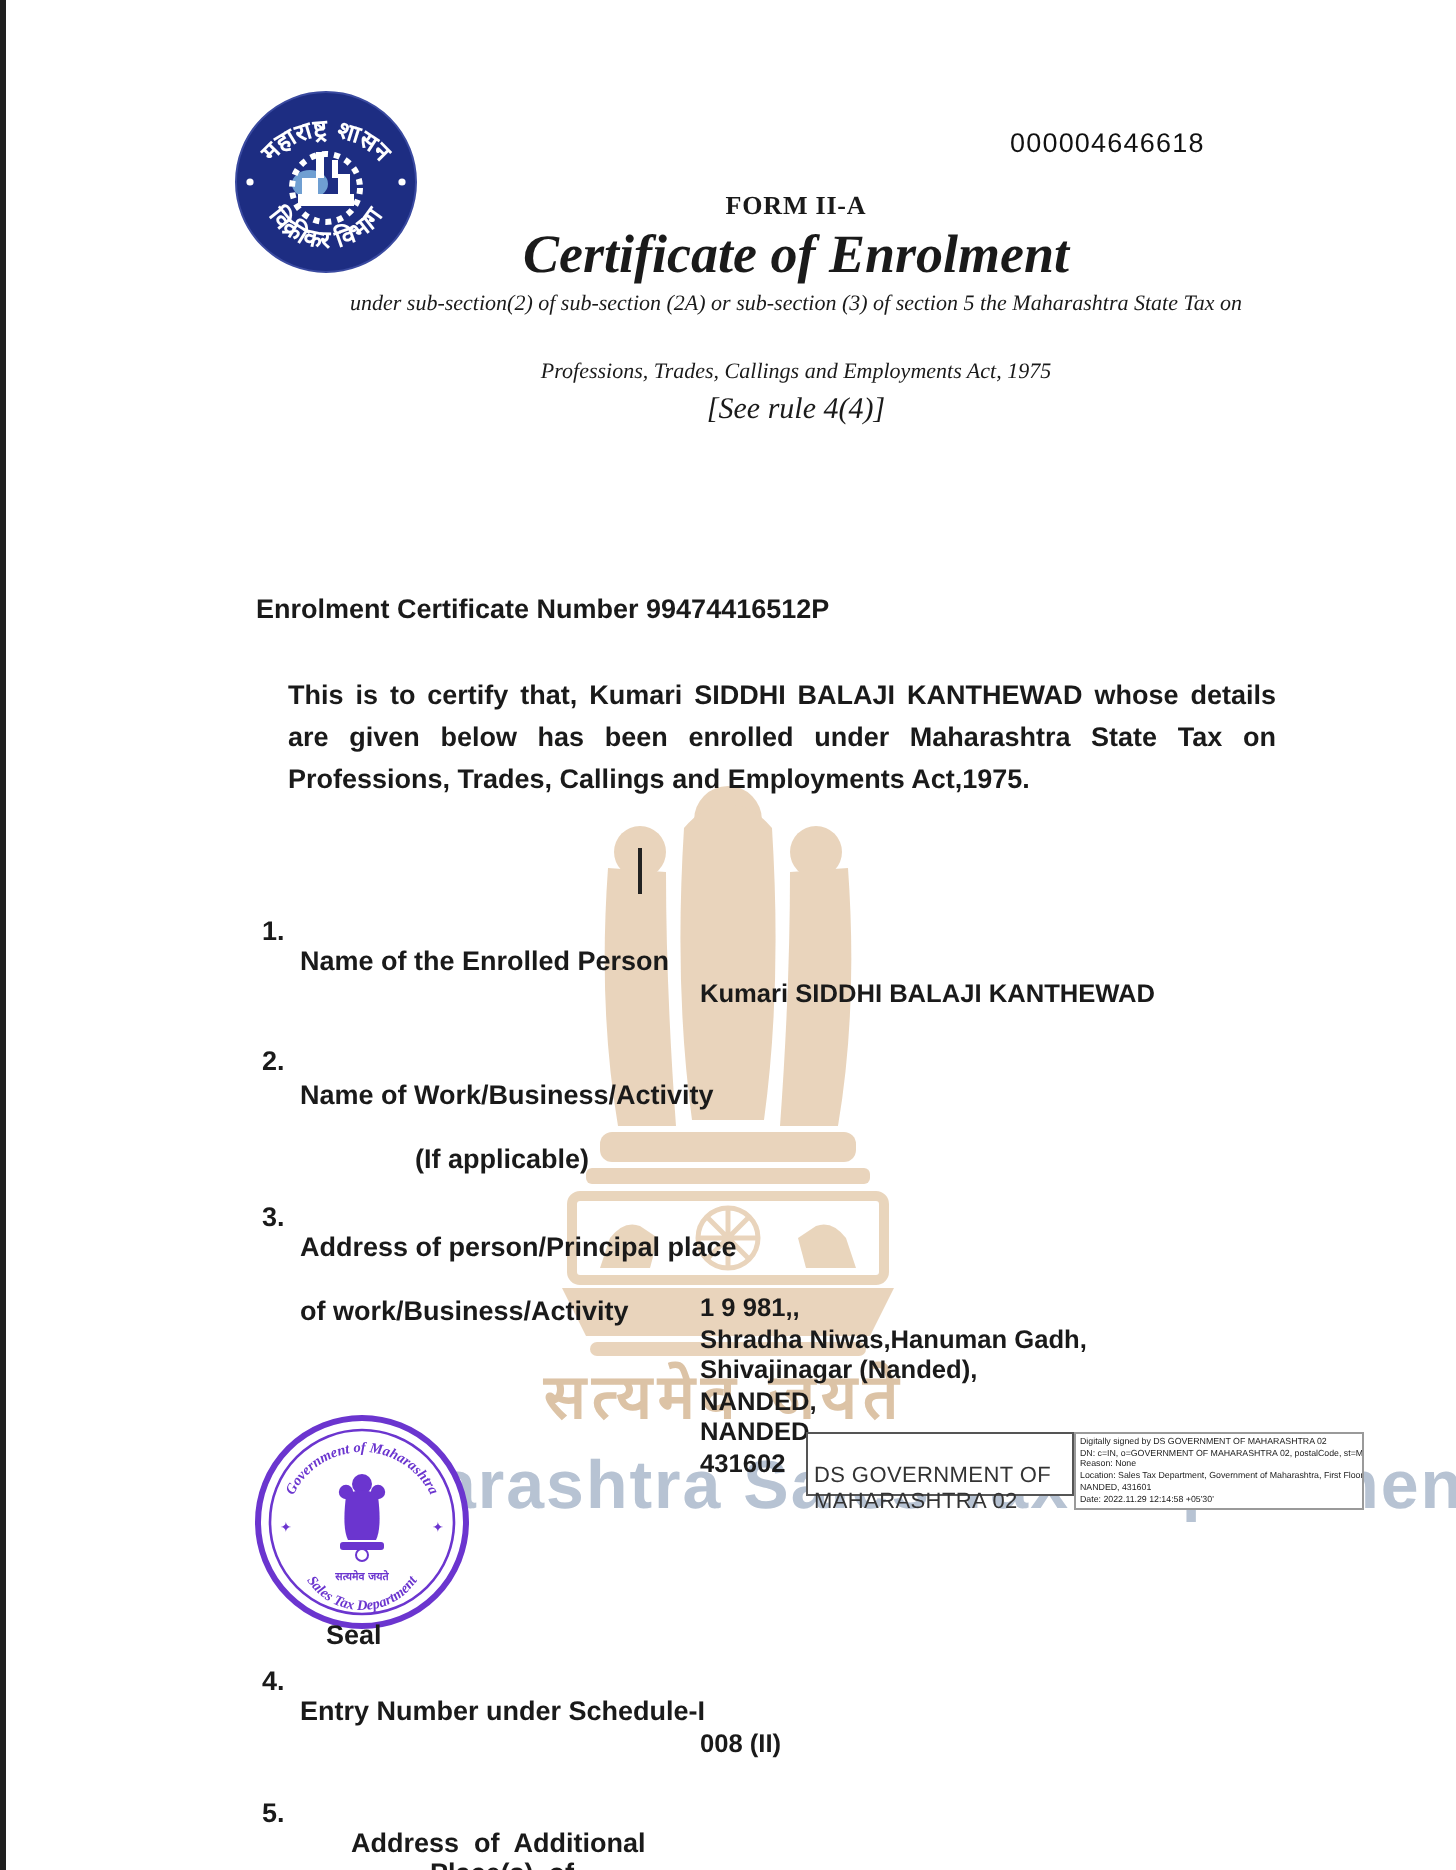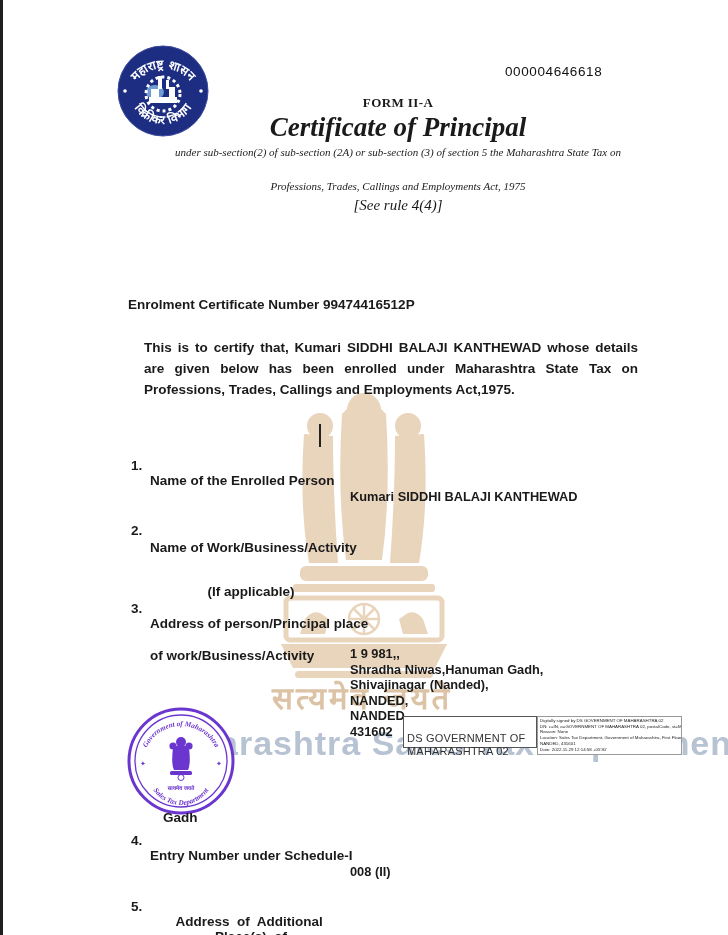--- a/index.html
+++ b/index.html
@@ -112,36 +112,36 @@
       <rect x="41" y="31" width="4" height="13"></rect>
       <rect x="49" y="35" width="3" height="9"></rect>
       <path d="M32,52 h28 v6 h-28 z"></path>
       <path d="M34,44 h8 v8 h-8 z M52,42 h6 v10 h-6 z"></path>
     </g>
   </svg>
 
   <div class="serial layer-text">000004646618</div>
   <div class="title-block layer-text">
     <div class="form-label">FORM II-A</div>
-    <div class="doc-title">Certificate of Principal</div>
+    <div class="doc-title">Certificate of Enrolment</div>
     <div class="sub1">under sub-section(2) of sub-section (2A) or sub-section (3) of section 5 the Maharashtra State Tax on</div>
     <div class="sub2">Professions, Trades, Callings and Employments Act, 1975</div>
     <div class="rule-ref">[See rule 4(4)]</div>
   </div>
 
   <div class="cert-no b135 layer-text">Enrolment Certificate Number 99474416512P</div>
   <div class="intro b135 layer-text">This is to certify that, Kumari SIDDHI BALAJI KANTHEWAD whose details are given below has been enrolled under Maharashtra State Tax on Professions, Trades, Callings and Employments Act,1975.</div>
 
   <div class="itm-num layer-text" style="left:131px; top:246px;">1.</div>
   <div class="itm-label layer-text" style="top:246px;">Name of the Enrolled Person</div>
   <div class="itm-val layer-text" style="top:247px;">Kumari SIDDHI BALAJI KANTHEWAD</div>
 
   <div class="itm-num layer-text" style="left:131px; top:266px;">2.</div>
   <div class="itm-label layer-text" style="top:268px;">Name of Work/Business/Activity</div>
-  <div class="itm-label w200 itm-center layer-text" style="top:297px;">(If applicable)</div>
+  <div class="itm-label w200 itm-center layer-text" style="top:285px;">(If applicable)</div>
 
   <div class="itm-num layer-text" style="left:131px; top:299px;">3.</div>
   <div class="itm-label layer-text" style="top:299px;">Address of person/Principal place</div>
   <div class="itm-label layer-text" style="top:316px;">of work/Business/Activity</div>
   <div class="itm-val val-lines layer-text" style="top:299px;">
     <div>1 9 981,,</div>
     <div>Shradha Niwas,Hanuman Gadh,</div>
     <div>Shivajinagar (Nanded),</div>
     <div>NANDED,</div>
     <div>NANDED,</div>
@@ -173,21 +173,21 @@
     <g fill="#6b35cf">
       <circle cx="55" cy="36" r="5"></circle>
       <circle cx="47" cy="40" r="3.6"></circle>
       <circle cx="63" cy="40" r="3.6"></circle>
       <path d="M47,42 Q45,58 48,64 L62,64 Q65,58 63,42 Q55,36 47,42 Z"></path>
       <rect x="44" y="65" width="22" height="4" rx="1.5"></rect>
     </g>
     <circle cx="55" cy="71.5" r="3" fill="none" stroke="#6b35cf" stroke-width="1"></circle>
     <text x="55" y="84" font-size="5.4" font-weight="bold" fill="#6b35cf" text-anchor="middle" font-family="DejaVu Sans, sans-serif">सत्यमेव जयते</text>
   </svg>
-  <div class="seal-cap b135">Gadh</div>
+  <div class="seal-cap b135">Seal</div>
 
   <div class="ds-box">
     <div>DS GOVERNMENT OF</div>
     <div>MAHARASHTRA 02</div>
   </div>
   <div class="sig-box">
     <div>Digitally signed by DS GOVERNMENT OF MAHARASHTRA 02</div>
     <div>DN: c=IN, o=GOVERNMENT OF MAHARASHTRA 02, postalCode, st=Maharashtra,</div>
     <div>Reason: None</div>
     <div>Location: Sales Tax Department, Government of Maharashtra, First Floor, Gokul Complex,</div>

